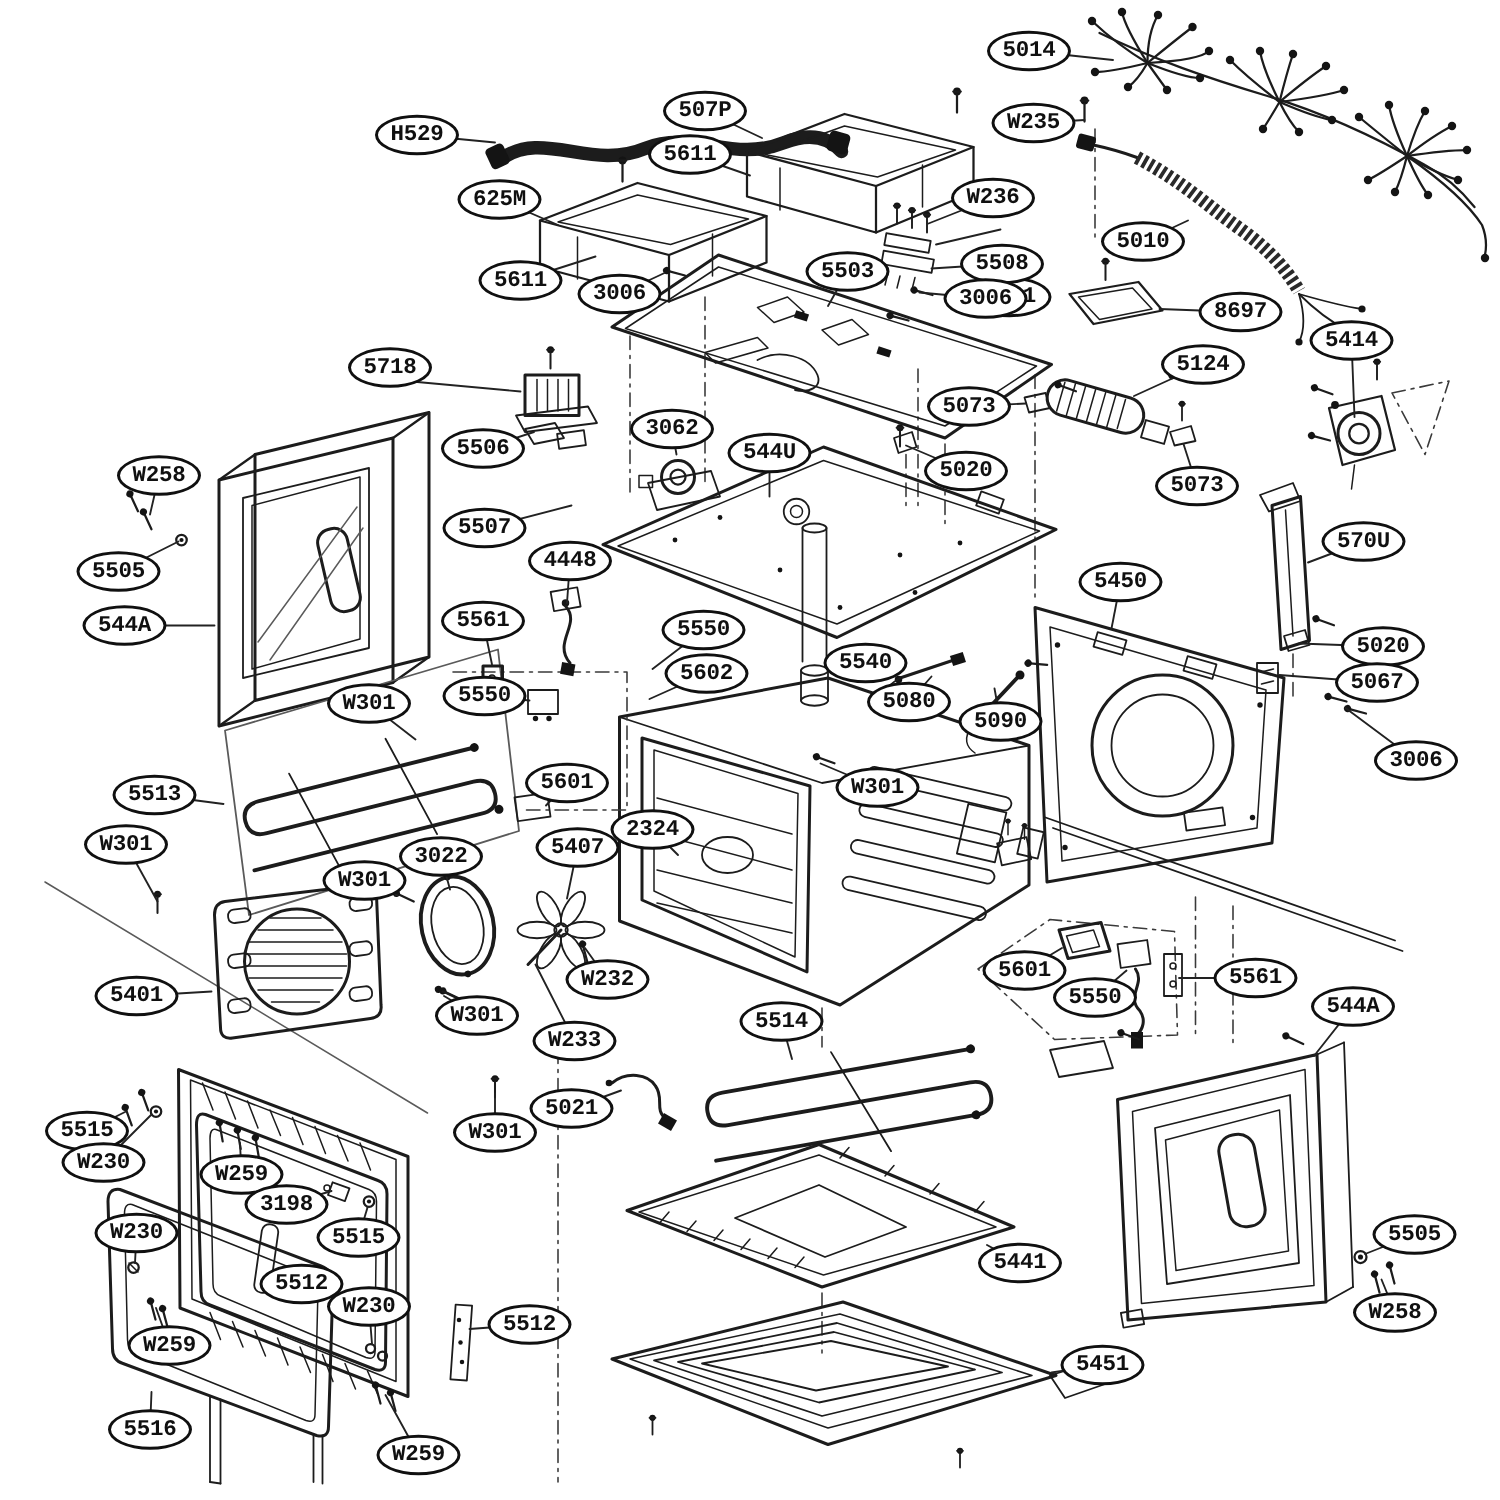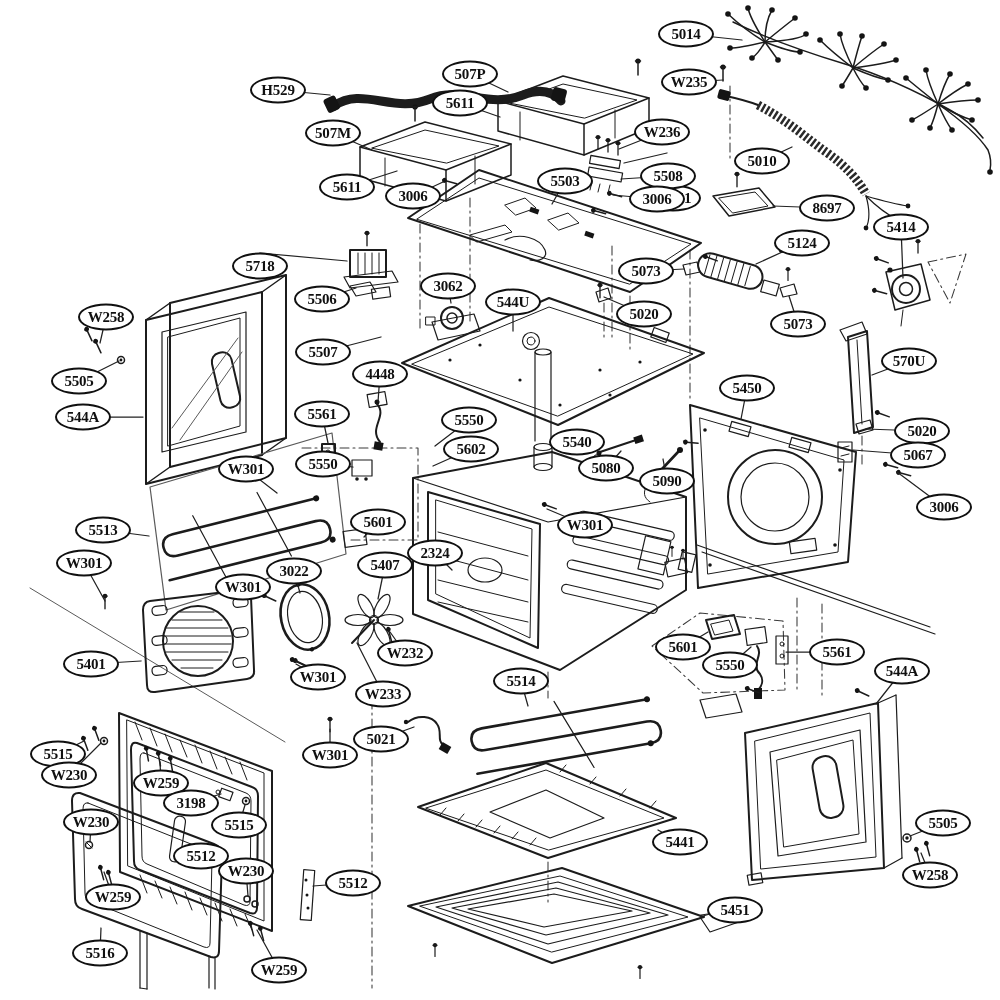--- a/index.html
+++ b/index.html
@@ -1,19 +1,19 @@
 <!DOCTYPE html>
 <html><head>
 <meta charset="utf-8">
 <style>
   html,body{margin:0;padding:0;background:#ffffff;}
   .stage{
     position:relative;width:1000px;height:1000px;overflow:hidden;
     background:var(--bg,#ffffff);
-    font-family:Liberation Serif, serif;
+    font-family:Liberation Mono, monospace;
   }
   .stage svg{position:absolute;left:0;top:0;}
   
   #art path,#art polygon,#art polyline,#art line,#art rect,#art circle,#art ellipse{
     stroke:var(--line,#1c1c1c);stroke-width:1.5;fill:none;
     stroke-linecap:round;stroke-linejoin:round;
   }
   #art use{stroke:var(--line,#1c1c1c);fill:#141414;stroke-width:1.4;}
   #art .w1{stroke-width:1;}
   #art .w12{stroke-width:1.2;}
@@ -639,31 +639,31 @@
         <line x1="930" y1="875" x2="921" y2="853" class="leader"></line>
       </g>
   </svg>
 
   <div id="callouts">
       <div class="callout" style="left: 686px; top: 34px;">5014</div>
       <div class="callout" style="left: 278px; top: 90px;">H529</div>
       <div class="callout" style="left: 470px; top: 74px;">507P</div>
       <div class="callout" style="left: 460px; top: 103px;">5611</div>
       <div class="callout" style="left: 689px; top: 82px;">W235</div>
-      <div class="callout" style="left: 333px; top: 133px;">507M</div>
+      <div class="callout" style="left: 333px; top: 133px;">625M</div>
       <div class="callout" style="left: 662px; top: 132px;">W236</div>
       <div class="callout" style="left: 673px; top: 153px; margin-top: 45px;">W241</div>
       <div class="callout" style="left: 668px; top: 176px;">5508</div>
       <div class="callout" style="left: 762px; top: 161px;">5010</div>
       <div class="callout" style="left: 827px; top: 208px;">8697</div>
       <div class="callout" style="left: 347px; top: 187px;">5611</div>
       <div class="callout" style="left: 413px; top: 196px;">3006</div>
       <div class="callout" style="left: 565px; top: 181px;">5503</div>
       <div class="callout" style="left: 657px; top: 199px;">3006</div>
-      <div class="callout" style="left: 260px; top: 266px;">5718</div>
+      <div class="callout" style="left: 260px; top: 245px;">5718</div>
       <div class="callout" style="left: 802px; top: 243px;">5124</div>
       <div class="callout" style="left: 901px; top: 227px;">5414</div>
       <div class="callout" style="left: 322px; top: 299px; text-align: center;">5506</div>
       <div class="callout" style="left: 448px; top: 286px;">3062</div>
       <div class="callout" style="left: 513px; top: 302px;">544U</div>
       <div class="callout" style="left: 646px; top: 271px;">5073</div>
       <div class="callout" style="left: 644px; top: 314px;">5020</div>
       <div class="callout" style="left: 798px; top: 324px;">5073</div>
       <div class="callout" style="left: 909px; top: 361px;">570U</div>
       <div class="callout" style="left: 106px; top: 317px;">W258</div>

